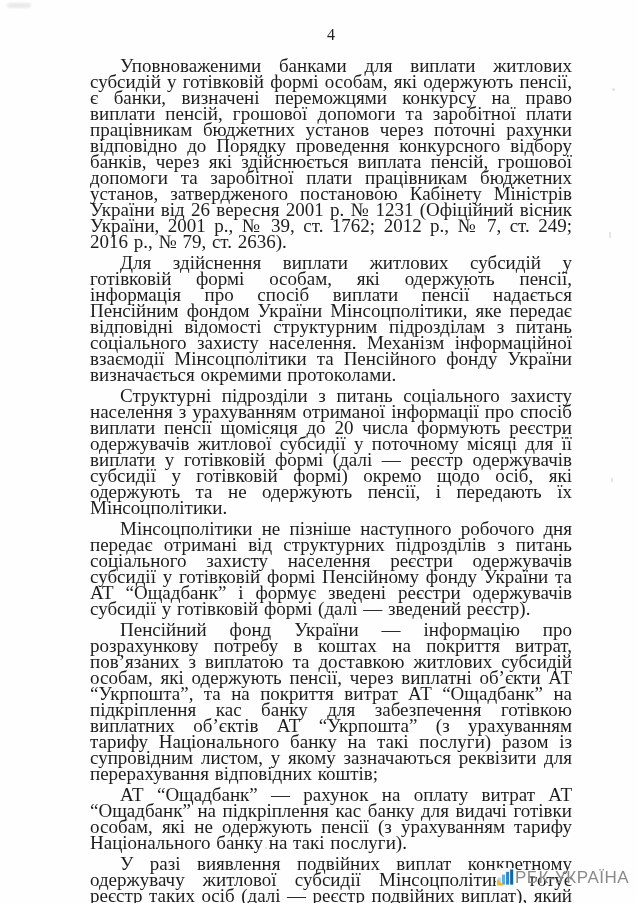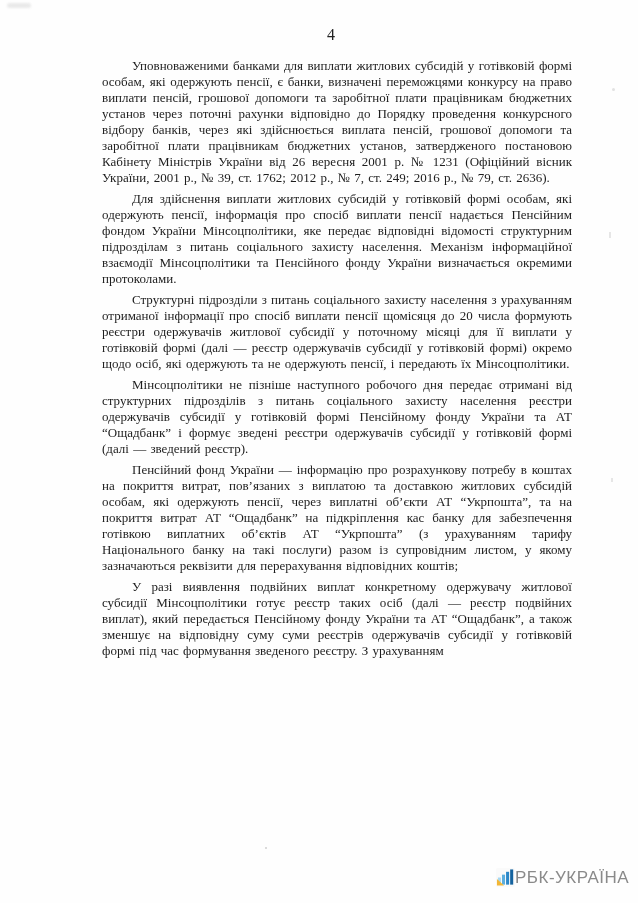--- a/index.html
+++ b/index.html
@@ -11,22 +11,22 @@
   }
   .page{position:absolute;inset:0;}
   .page-number{
     position:absolute;top:26px;left:90px;right:66px;
     text-align:center;font-size:16px;color:#222;
   }
   .doc{
     position:absolute;top:58px;left:90px;right:66px;
   }
   .doc p{
-    margin:0 0 5px 12px;
-    font-size:13px;line-height:16px;
+    margin:0 0 5px 0;
+    font-size:19px;line-height:16px;
     text-align:justify;text-indent:30px;
     color:#1d1d1d;
     word-spacing:1px;
   }
   
   .barcode{
     position:absolute;left:279px;top:856px;width:172px;height:38px;
   }
   .barcode-digits{
     display:flex;justify-content:space-between;
@@ -61,20 +61,21 @@
 <div class="page">
 
   <div class="page-number">4</div>
 
   <div class="doc">
     <p>Уповноваженими банками для виплати житлових субсидій у готівковій формі особам, які одержують пенсії, є банки, визначені переможцями конкурсу на право виплати пенсій, грошової допомоги та заробітної плати працівникам бюджетних установ через поточні рахунки відповідно до Порядку проведення конкурсного відбору банків, через які здійснюється виплата пенсій, грошової допомоги та заробітної плати працівникам бюджетних установ, затвердженого постановою Кабінету Міністрів України від 26 вересня 2001 р. № 1231 (Офіційний вісник України, 2001 р., № 39, ст. 1762; 2012 р., № 7, ст. 249; 2016 р., № 79, ст. 2636).</p>
     <p>Для здійснення виплати житлових субсидій у готівковій формі особам, які одержують пенсії, інформація про спосіб виплати пенсії надається Пенсійним фондом України Мінсоцполітики, яке передає відповідні відомості структурним підрозділам з питань соціального захисту населення. Механізм інформаційної взаємодії Мінсоцполітики та Пенсійного фонду України визначається окремими протоколами.</p>
     <p>Структурні підрозділи з питань соціального захисту населення з урахуванням отриманої інформації про спосіб виплати пенсії щомісяця до 20 числа формують реєстри одержувачів житлової субсидії у поточному місяці для її виплати у готівковій формі (далі — реєстр одержувачів субсидії у готівковій формі) окремо щодо осіб, які одержують та не одержують пенсії, і передають їх Мінсоцполітики.</p>
     <p>Мінсоцполітики не пізніше наступного робочого дня передає отримані від структурних підрозділів з питань соціального захисту населення реєстри одержувачів субсидії у готівковій формі Пенсійному фонду України та АТ “Ощадбанк” і формує зведені реєстри одержувачів субсидії у готівковій формі (далі — зведений реєстр).</p>
     <p>Пенсійний фонд України — інформацію про розрахункову потребу в коштах на покриття витрат, пов’язаних з виплатою та доставкою житлових субсидій особам, які одержують пенсії, через виплатні об’єкти АТ “Укрпошта”, та на покриття витрат АТ “Ощадбанк” на підкріплення кас банку для забезпечення готівкою виплатних об’єктів АТ “Укрпошта” (з урахуванням тарифу Національного банку на такі послуги) разом із супровідним листом, у якому зазначаються реквізити для перерахування відповідних коштів;</p>
+    <p>АТ “Ощадбанк” — рахунок на оплату витрат АТ “Ощадбанк” на підкріплення кас банку для видачі готівки особам, які не одержують пенсії (з урахуванням тарифу Національного банку на такі послуги).</p>
     <p>У разі виявлення подвійних виплат конкретному одержувачу житлової субсидії Мінсоцполітики готує реєстр таких осіб (далі — реєстр подвійних виплат), який передається Пенсійному фонду України та АТ “Ощадбанк”, а також зменшує на відповідну суму суми реєстрів одержувачів субсидії у готівковій формі під час формування зведеного реєстру. З урахуванням</p>
   </div>
 
   <div class="barcode">
     <div class="barcode-digits">
       <span class="main-digits">4 001192 05840</span>
       <span class="addon-digits">02775</span>
     </div>
     <svg id="barcode-bars" class="barcode-bars" width="172" height="26" viewBox="0 0 172 26">
         <rect x="2" y="0" width="2" height="26" fill="#262626"></rect>

